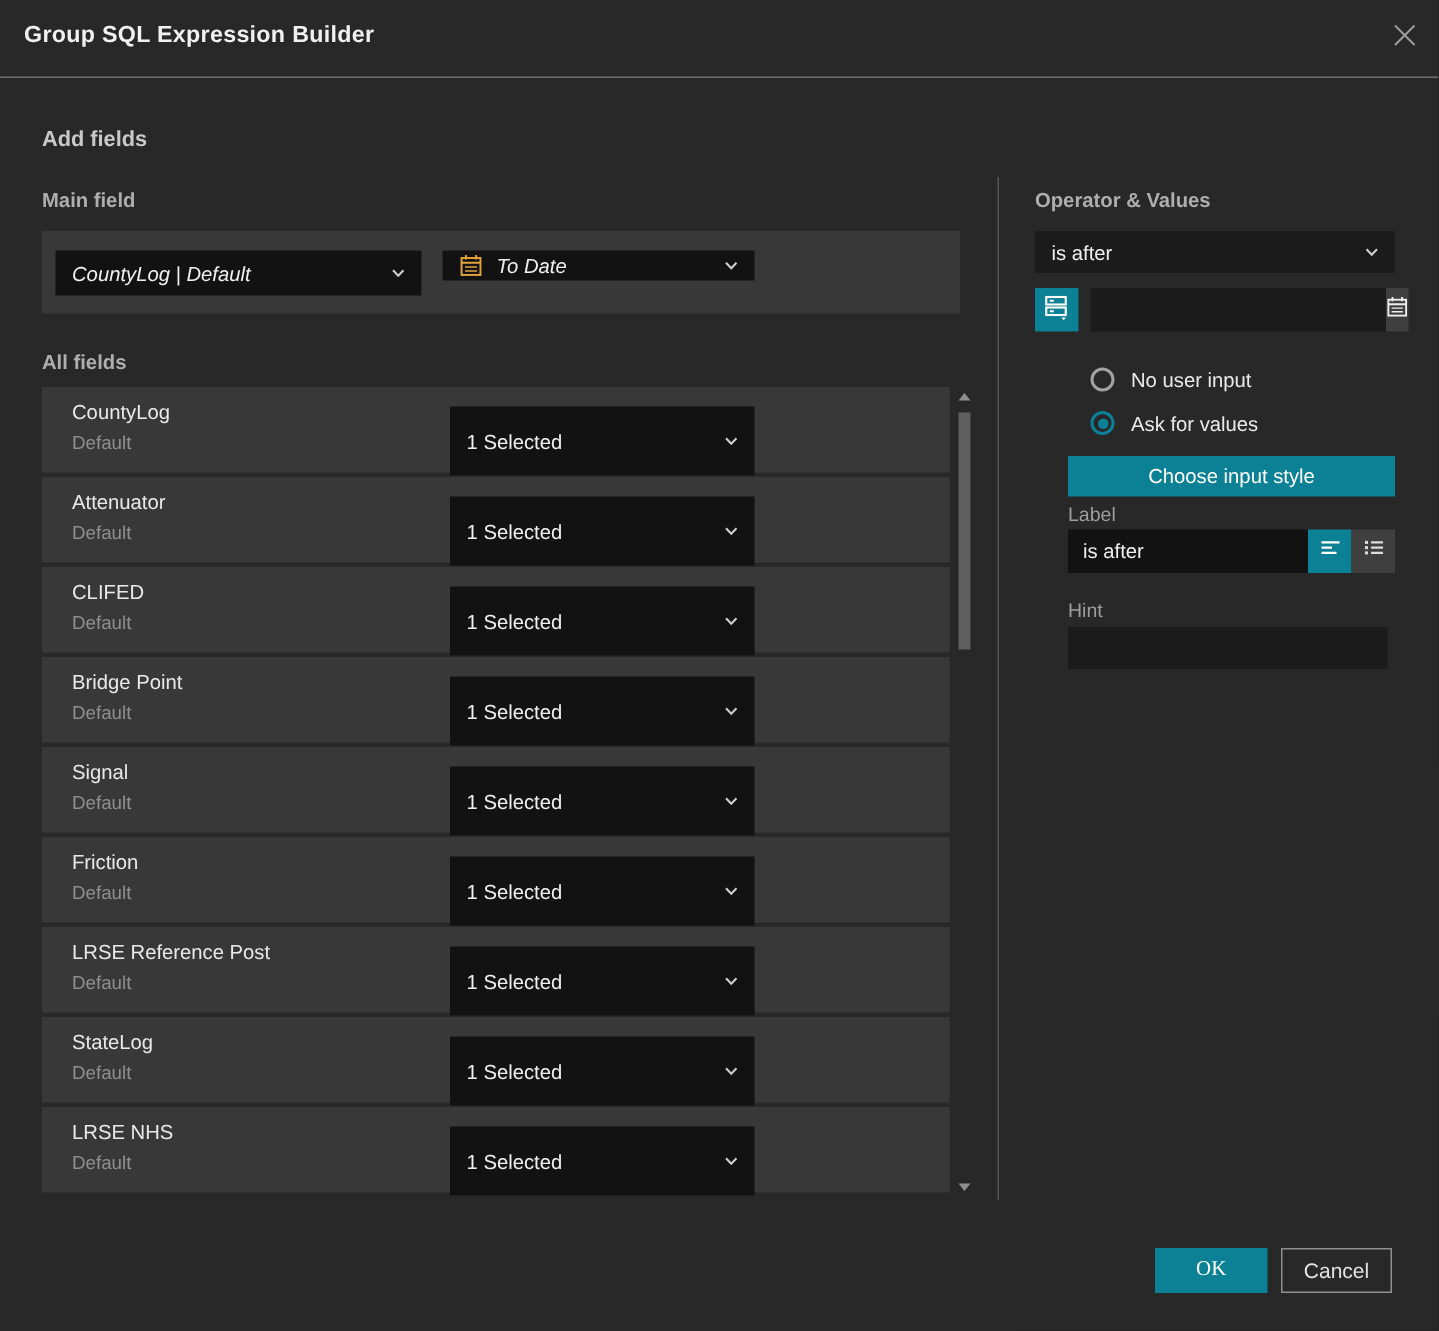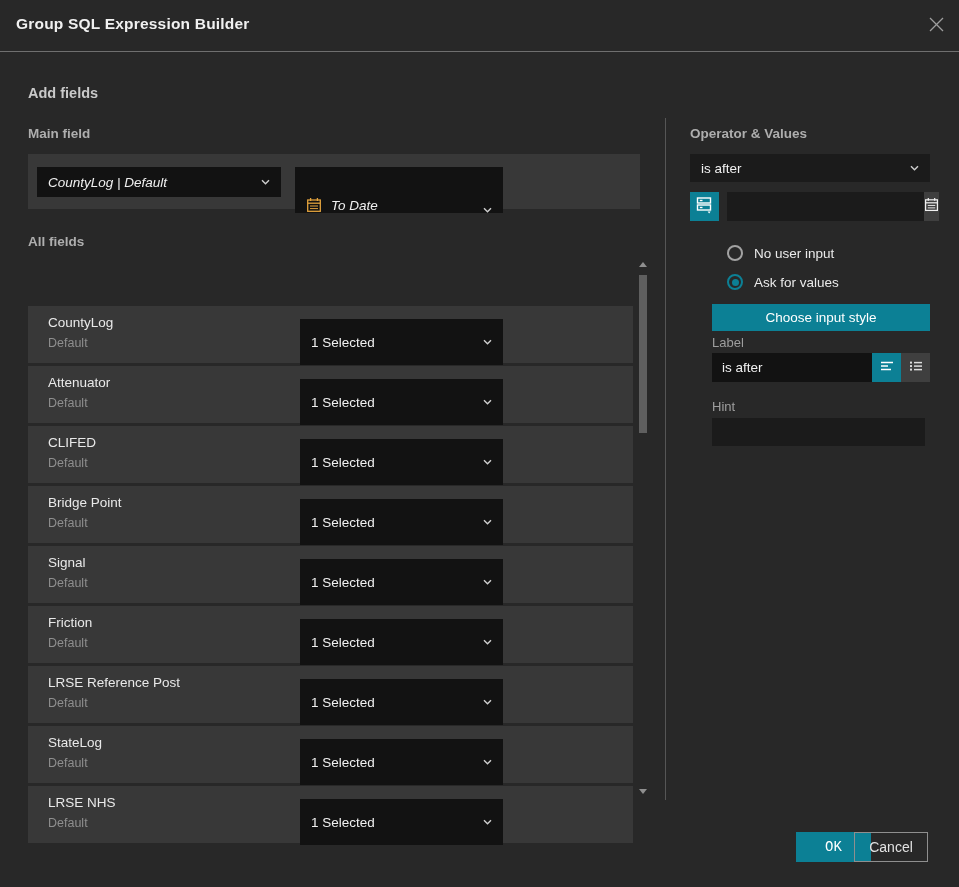--- a/index.html
+++ b/index.html
@@ -57,25 +57,25 @@
     color:#f0f0f0; font-size:13.5px;
     font-family:"Liberation Sans", sans-serif;
     padding:0 10px;
   }
   
   .main-panel{
     position:absolute; left:28px; top:154px;
     width:612px; height:55px; background:#383838;font-style:italic;
   }
   .main-dd1{ position:absolute; left:9px; top:13px; width:244px; height:30px; }
-  .main-dd2{ position:absolute; left:267px; top:13px; width:208px; height:46px;align-items:flex-end; }
+  .main-dd2{ position:absolute; left:267px; top:13px; width:208px; height:20px; }
   
   .field-list{
     position:absolute; left:28px; top:258px; width:605px;
-    display:flex; flex-direction:column; gap:3px;margin-top:48px;
+    display:flex; flex-direction:column; gap:3px;
   }
   .row{ position:relative; height:57px; background:#383838; }
   .row-name{ position:absolute; left:20px; top:9px; font-size:13.5px; color:#e9e9e9; }
   .row-sub{ position:absolute; left:20px; top:30px; font-size:12.5px; color:#8f8f8f; }
   .row-dd{ position:absolute; left:272px; top:13px; width:203px; height:46px; }
   
   .scrollbar{
     position:absolute; left:636px; top:258px; width:15px; height:540px;
   }
   .scroll-up,.scroll-down{
@@ -144,24 +144,24 @@
   .label-input{ position:absolute; left:712px; top:353px; width:160px; height:29px; }
   .style-btn{
     position:absolute; top:353px; width:29px; height:29px;
     display:flex; align-items:center; justify-content:center; cursor:pointer;
   }
   .style-btn.active{ left:872px; background:var(--accent); }
   .style-btn.idle{ left:901px; background:#3f3f3f; }
   .hint-input{ position:absolute; left:712px; top:418px; width:213px; height:28px; background:#1b1b1b; }
   
   .ok-btn{
-    position:absolute; left:796px; top:832px; width:75px; height:30px;
+    position:absolute; left:770px; top:832px; width:75px; height:30px;
     background:var(--accent); color:#fff; font-size:14px;
     border:none; display:flex; align-items:center; justify-content:center;
-    cursor:pointer; font-family:Liberation Mono, monospace;
+    cursor:pointer; font-family:Liberation Serif, serif;
   }
   .cancel-btn{
     position:absolute; left:854px; top:832px; width:74px; height:30px;
     background:transparent; color:#e2e2e2; font-size:14px;
     border:1px solid #8f8f8f;
     display:flex; align-items:center; justify-content:center;
     cursor:pointer; font-family:"Liberation Sans", sans-serif;
   }
 </style>
 </head>

